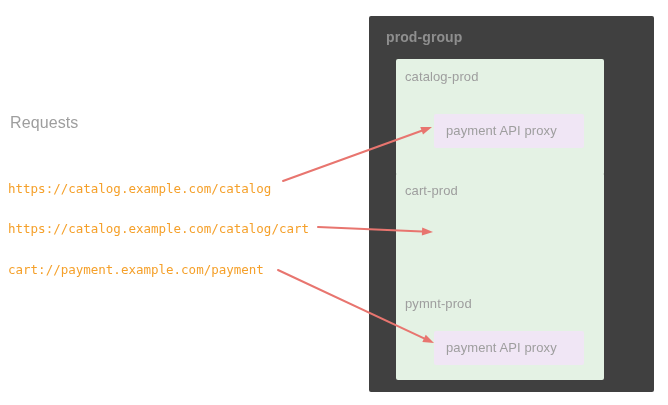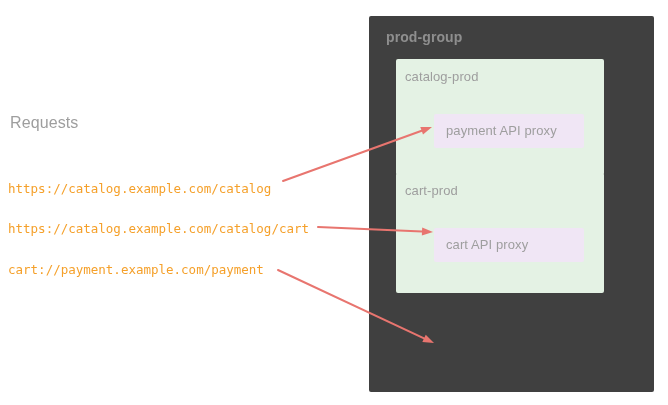--- a/index.html
+++ b/index.html
@@ -147,25 +147,28 @@
 
     <div class="env-box e0">
       <div class="env-title">catalog-prod</div>
       <div class="proxy-box">
         <div class="proxy-label">payment API proxy</div>
       </div>
     </div>
 
     <div class="env-box e1">
       <div class="env-title">cart-prod</div>
+    </div>
+
+    <div class="env-box e2">
+      <div class="env-title">pymnt-prod</div>
       <div class="proxy-box">
-        <div class="proxy-label">cart API proxy</div>
+        <div class="proxy-label">payment API proxy</div>
       </div>
     </div>
-
 
   </div>
 
   <svg id="arrow-layer" viewBox="0 0 668 405" width="668" height="405">
       <g>
         <line x1="283" y1="181" x2="421.65822533503433" y2="130.74802571750433" stroke="#e8756f" stroke-width="2" stroke-linecap="round"></line>
         <polygon points="432,127 423.0211437777632,134.50867105021914 420.29530689230546,126.98738038478953" fill="#e8756f"></polygon>
       </g>
       <g>
         <line x1="318" y1="227" x2="422.01038225809435" y2="231.52219053296062" stroke="#e8756f" stroke-width="2" stroke-linecap="round"></line>

